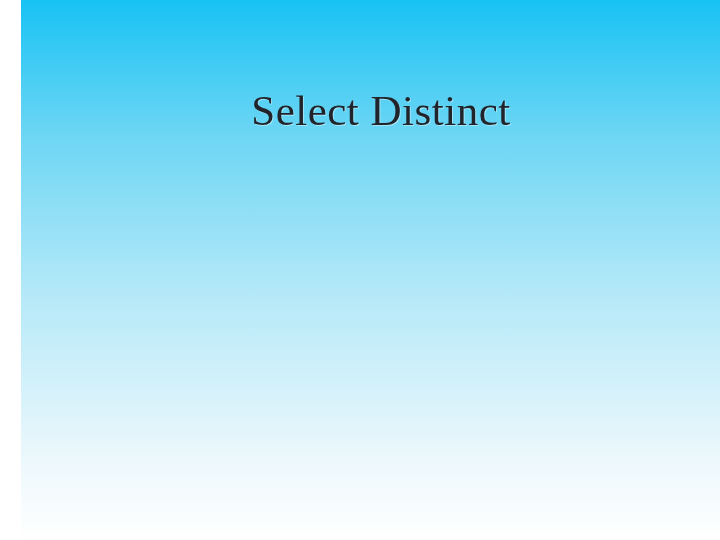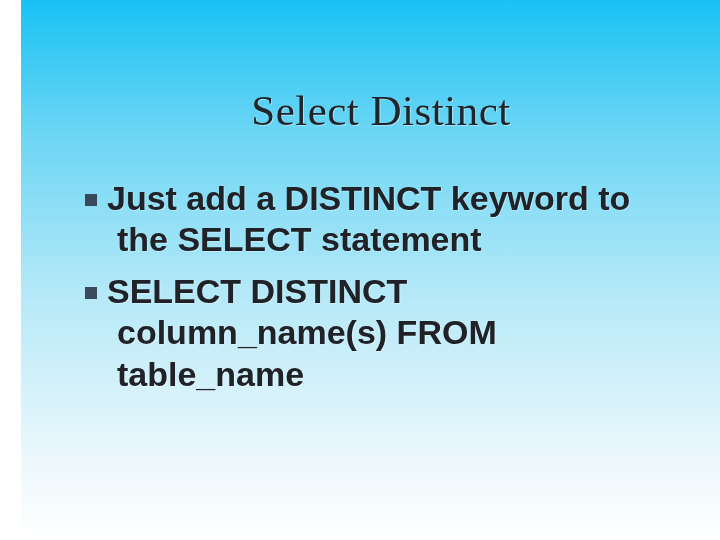--- a/index.html
+++ b/index.html
@@ -68,26 +68,13 @@
     padding-left: 32px;
   }
 </style>
 </head>
 <body>
 
 <div class="slide">
 
   <div class="title">Select Distinct</div>
 
-  <div class="body">
-
-    <div class="bullet-item">
-      <span class="bullet-mark"></span><span class="bullet-text">Just add a DISTINCT keyword to</span>
-      <div class="indent-cont">the SELECT statement</div>
-    </div>
-
-    <div class="bullet-item">
-      <span class="bullet-mark"></span><span class="bullet-text">SELECT DISTINCT</span>
-      <div class="indent-cont">column_name(s) FROM table_name</div>
-    </div>
-
-  </div>
 </div>
 
 </body></html>

